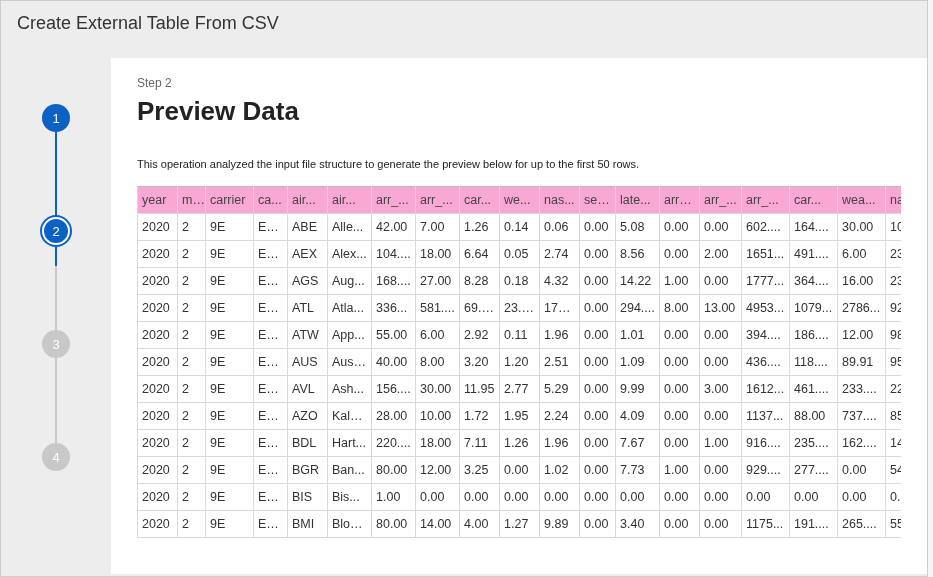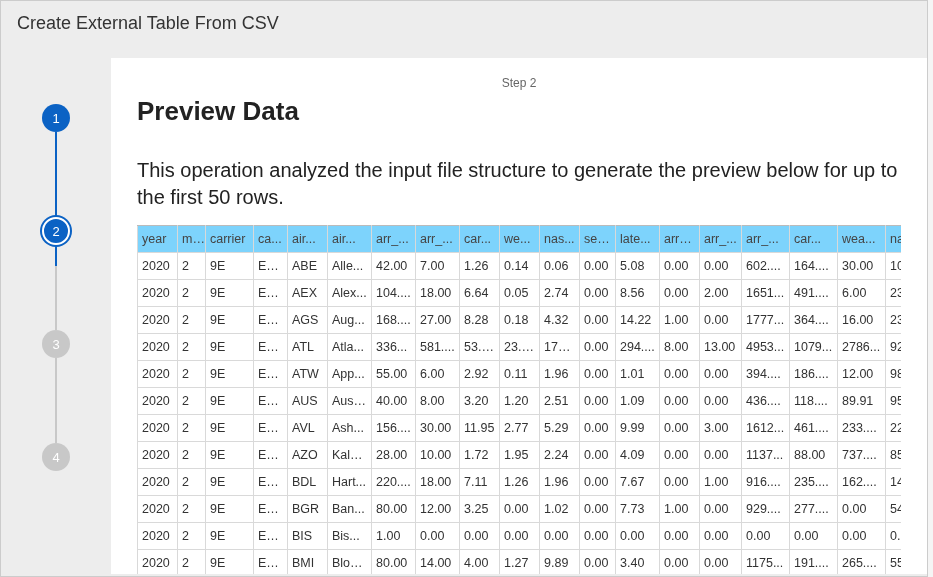--- a/index.html
+++ b/index.html
@@ -26,30 +26,30 @@
   .step.done { background: #0b62c4; color: #fff; }
   .step.current { background: #0b62c4; color: #fff; border: 2px solid #fff; box-shadow: 0 0 0 2px #0b62c4; }
   .step.future { background: #c8c8c8; color: #fff; }
   .connector { width: 2px; flex: 0 0 auto; }
   .connector.done { height: 85px; background: #0b62c4; }
   .connector.partial { height: 85px; background: linear-gradient(#0b62c4 0%, #0b62c4 25%, #c8c8c8 25%, #c8c8c8 100%); }
   .connector.future { height: 85px; background: #c8c8c8; }
   .content {
     flex: 1; background: #fff; margin: 14px 0 0 0; padding: 18px 26px; overflow: hidden;
   }
-  .step-label { font-size: 12px; color: #666; margin-bottom: 6px; text-align: center; }
+  .step-label { font-size: 12px; color: #666; margin-bottom: 6px; }
   .step-title { font-size: 26px; font-weight: 700; color: #222; margin: 0 0 30px 0; }
-  .desc { font-size: 20px; color: #222; margin-bottom: 14px; line-height: 1.35; }
+  .desc { font-size: 11px; color: #222; margin-bottom: 14px; line-height: 1.35; }
   .table-wrap { overflow: hidden; width: 100%; }
   table { border-collapse: collapse; font-size: 12.5px; color: #333; table-layout: fixed; width: 100%; }
   th, td {
     border: 1px solid #d9d9d9; padding: 6px 4px; text-align: left; overflow: hidden; white-space: nowrap; text-overflow: ellipsis;
     height: 20px;
   }
-  thead tr { background: #7dd3fc; }
+  thead tr { background: #f9a8d4; }
   th { font-weight: 400; color: #444; border-top: 1px solid #bbb; }
   thead { border-bottom: 1px solid #999; }
   tbody tr { }
   td { }
 </style>
 </head>
 <body>
 
 <div class="window">
   <div class="titlebar">Create External Table From CSV</div>
@@ -182,21 +182,21 @@
               </tr>
               <tr>
                 <td>2020</td>
                 <td>2</td>
                 <td>9E</td>
                 <td>En...</td>
                 <td>ATL</td>
                 <td>Atla...</td>
                 <td>336...</td>
                 <td>581....</td>
-                <td>53.31</td>
+                <td>69.34</td>
                 <td>23.66</td>
                 <td>174....</td>
                 <td>0.00</td>
                 <td>294....</td>
                 <td>8.00</td>
                 <td>13.00</td>
                 <td>4953...</td>
                 <td>1079...</td>
                 <td>2786...</td>
                 <td>928</td>

